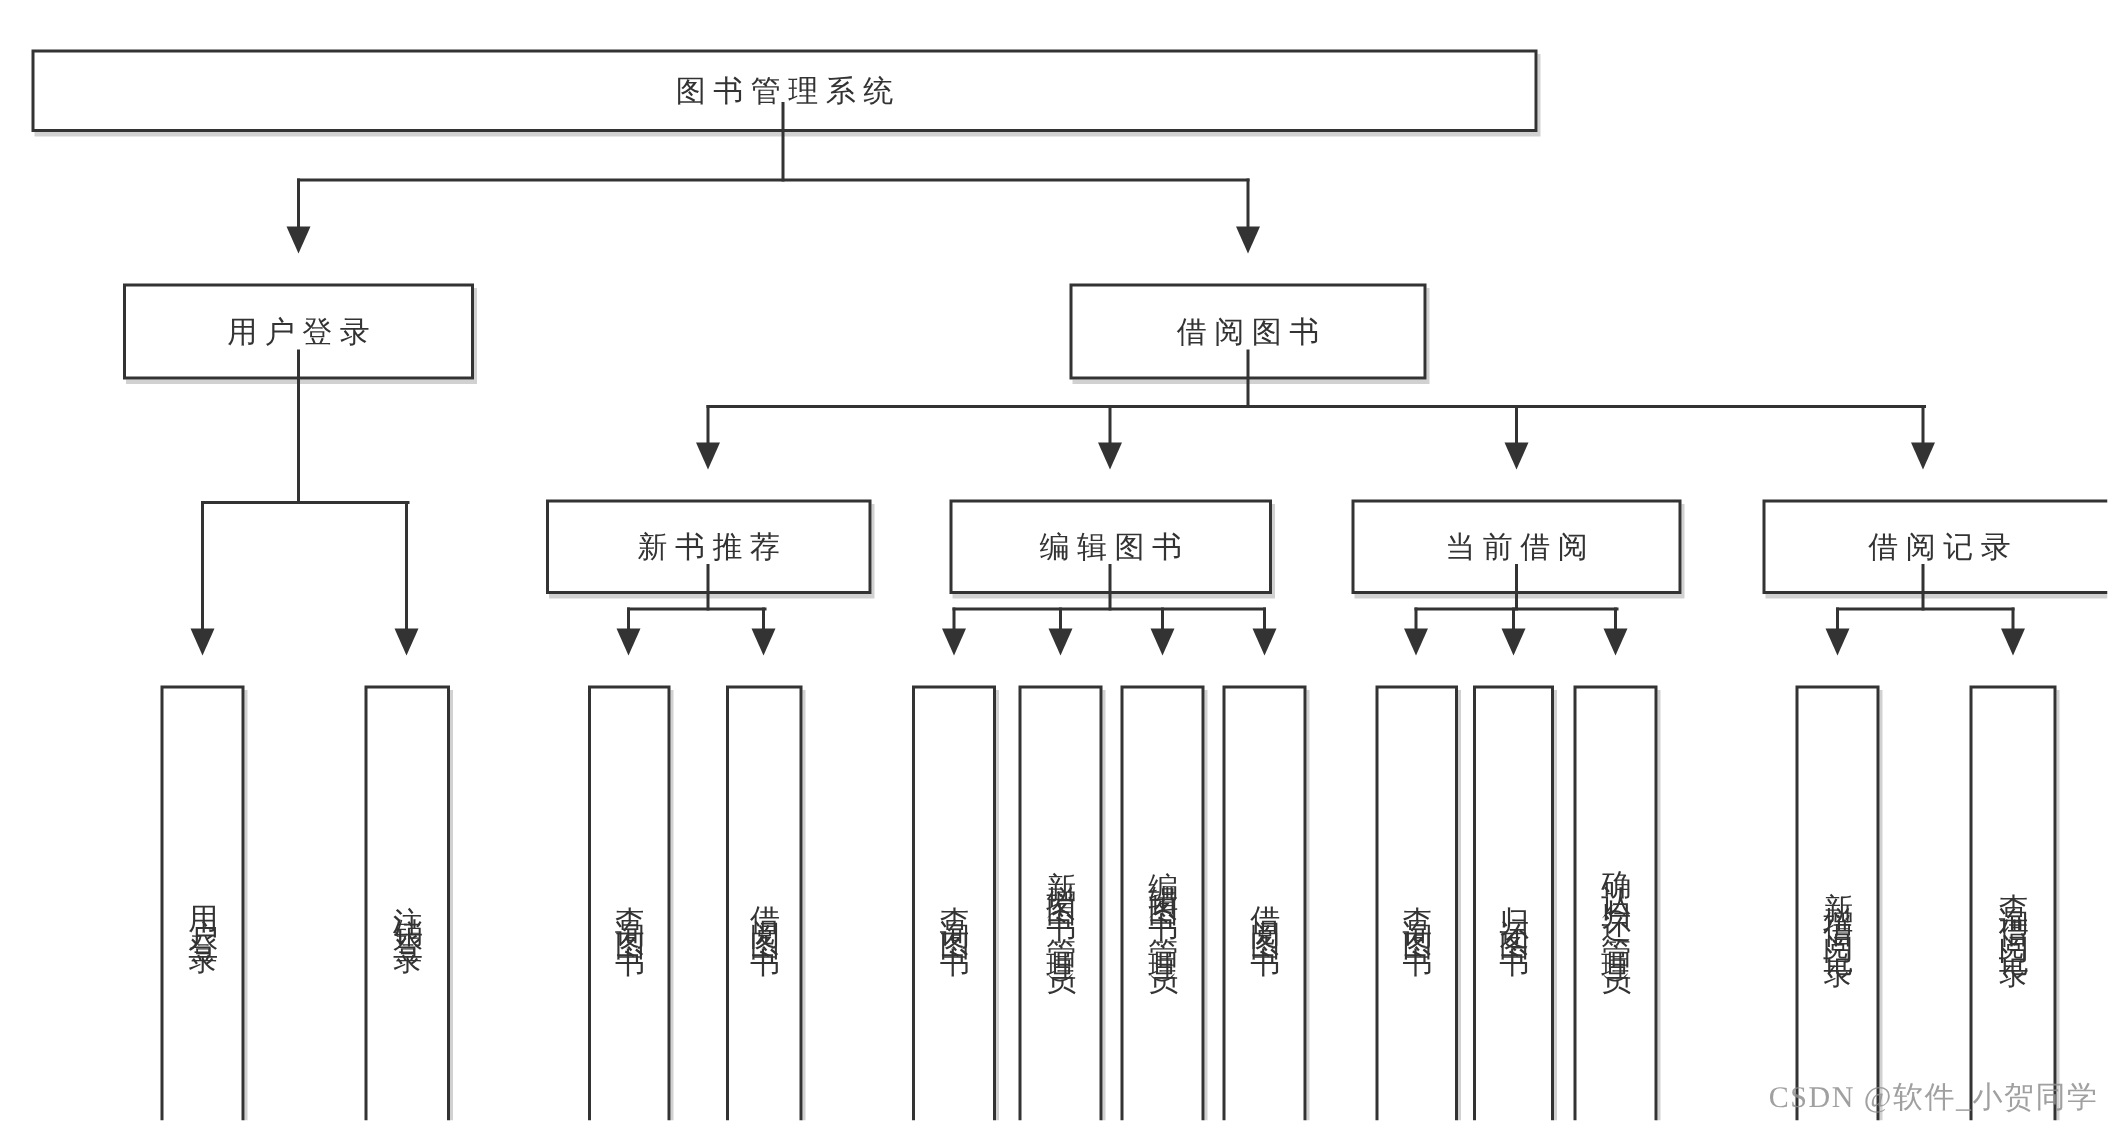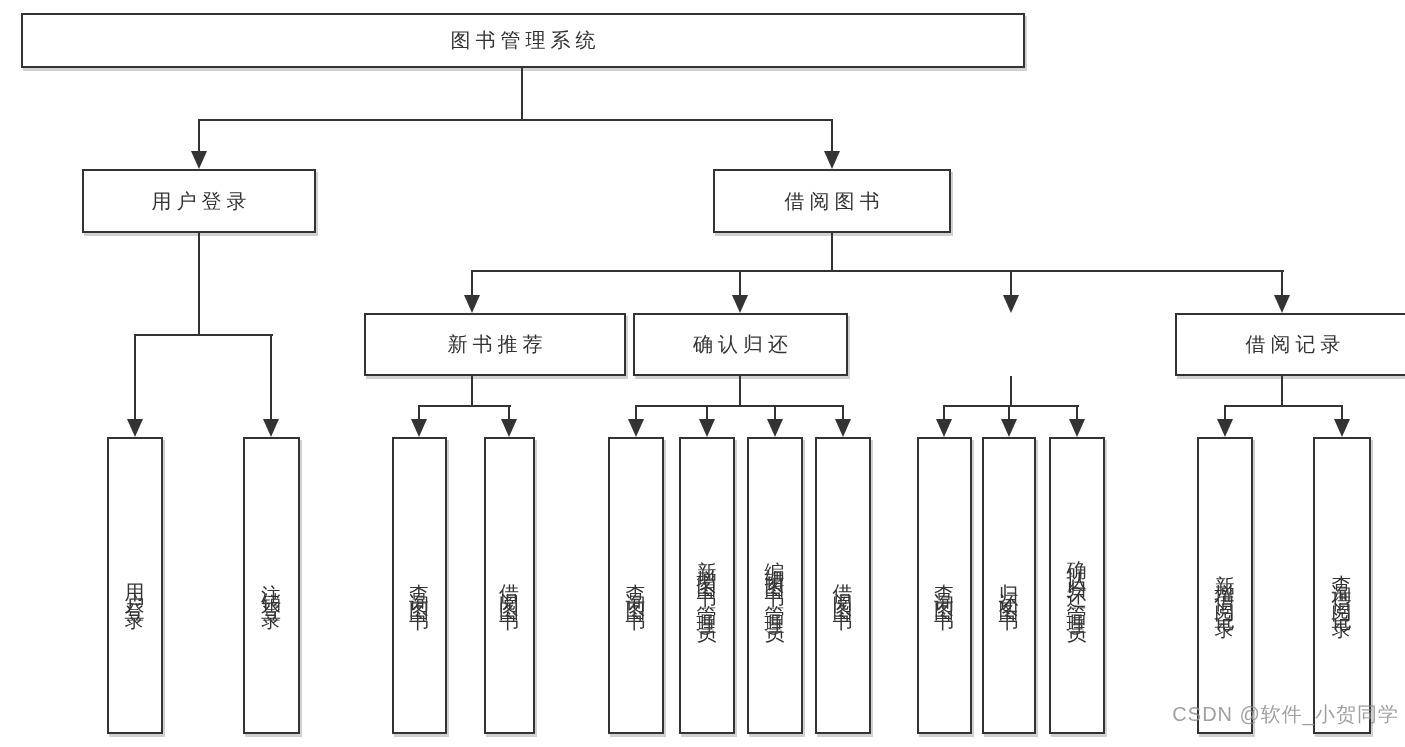--- a/index.html
+++ b/index.html
@@ -4,57 +4,61 @@
 <style>
   html,body{margin:0;padding:0;background:#ffffff;}
   #canvas{
     position:relative;width:1405px;height:747px;background:#ffffff;
     font-family:"Liberation Sans",sans-serif;color:#333;overflow:hidden;
   }
   .box{
     position:absolute;box-sizing:border-box;border:2px solid #333;background:#fff;
     display:flex;align-items:center;justify-content:center;
     box-shadow:2px 3px 0 rgba(0,0,0,0.18);
+    margin-top:20px;
   }
   .hlabel{font-size:20px;letter-spacing:5px;text-indent:5px;white-space:nowrap;color:#333;}
   .vlabel{
     writing-mode:vertical-lr;text-orientation:mixed;
     font-size:20px;letter-spacing:9px;line-height:1.1;color:#333;white-space:nowrap;
   }
   .vl{position:absolute;width:2px;background:#333;}
   .hl{position:absolute;height:2px;background:#333;}
   .ar{position:absolute;width:0;height:0;
       border-left:8px solid transparent;border-right:8px solid transparent;
       border-top:18px solid #333;}
   .wm{
-    position:absolute;right:6px;bottom:19px;font-size:20px;letter-spacing:1px;
-    color:rgba(143,143,143,0.85);white-space:nowrap;
+    position:absolute;right:6px;bottom:2px;font-size:20px;letter-spacing:1px;
+    color:rgba(143,143,143,0.85);white-space:nowrap;font-family:Liberation Serif, serif;
   }
 </style>
 </head>
 <body>
 
 <div id="canvas">
 
   <div class="box" style="left:21px;top:13px;width:1004px;height:55px;">
     <span class="hlabel">图书管理系统</span>
   </div>
 
   <div class="box" style="left:82px;top:169px;width:234px;height:64px;">
     <span class="hlabel">用户登录</span>
   </div>
   <div class="box" style="left:713px;top:169px;width:238px;height:64px;">
     <span class="hlabel">借阅图书</span>
   </div>
 
-  <div class="box" style="left:364px;top:313px;width:262px;height:63px;">
+  <div class="box" style="left:364px;top:313px;width:217px;height:63px;">
     <span class="hlabel">新书推荐</span>
   </div>
   <div class="box" style="left:633px;top:313px;width:215px;height:63px;">
-    <span class="hlabel">确认归还</span>
+    <span class="hlabel">编辑图书</span>
+  </div>
+  <div class="box" style="left:901px;top:313px;width:220px;height:63px;">
+    <span class="hlabel">当前借阅</span>
   </div>
   <div class="box" style="left:1175px;top:313px;width:236px;height:63px;">
     <span class="hlabel">借阅记录</span>
   </div>
 
   <div class="box" style="left:107px;top:437px;width:56px;height:297px;">
     <span class="vlabel">用户登录</span>
   </div>
   <div class="box" style="left:243px;top:437px;width:57px;height:297px;">
     <span class="vlabel">注销登录</span>

